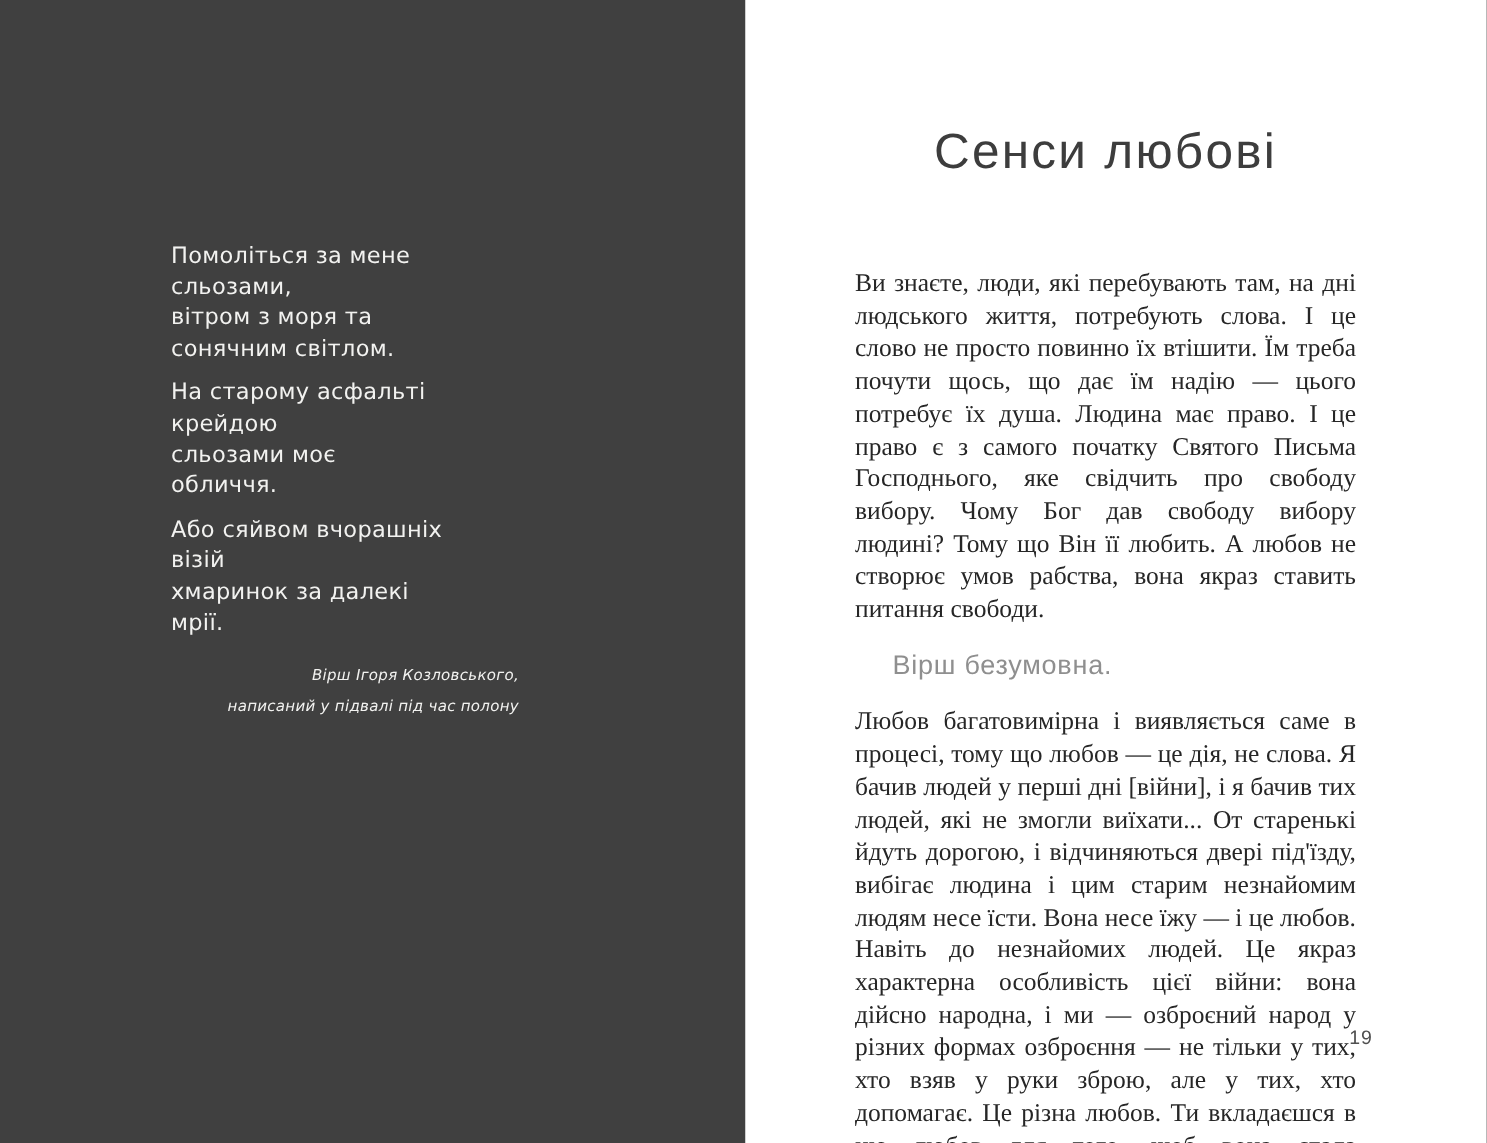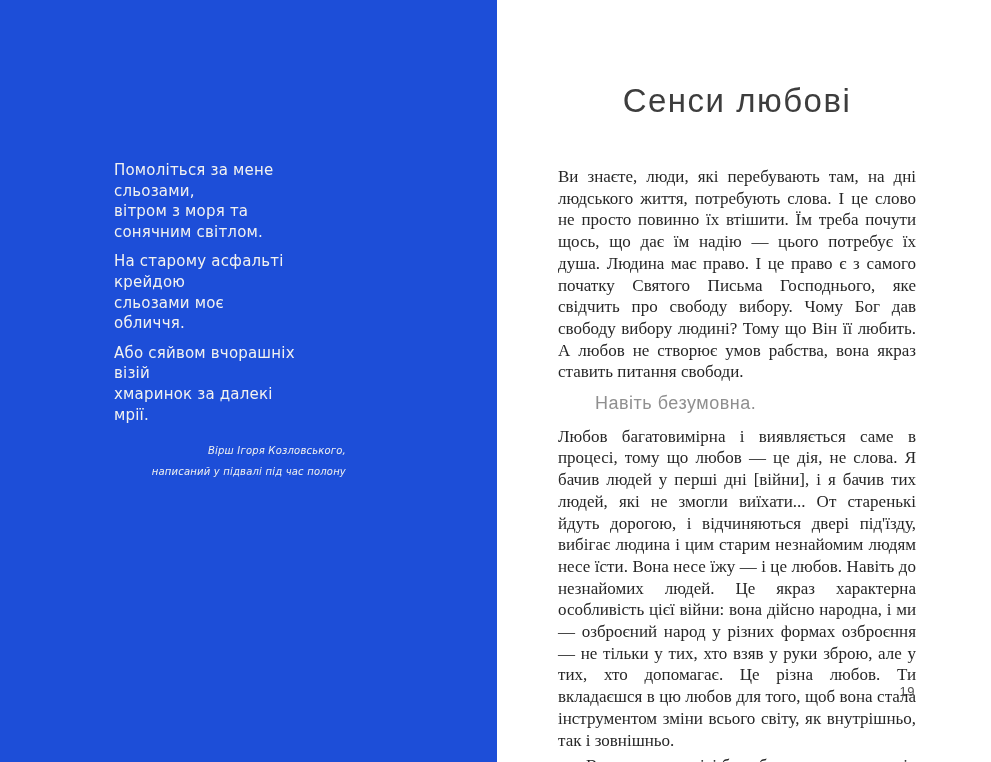--- a/index.html
+++ b/index.html
@@ -13,21 +13,21 @@
     position: relative;
     width: 991px;
     height: 762px;
     display: flex;
   }
   
   .page-left {
     position: relative;
     width: 497px;
     height: 762px;
-    background: #1d4ed8;
+    background: #404040;
     flex: 0 0 auto;
   }
   .poem {
     position: absolute;
     left: 114px;
     top: 160px;
     width: 232px;
   }
   .stanza {
     white-space: pre-line;
@@ -73,21 +73,21 @@
     position: absolute;
     left: 57px;
     top: 162px;
     width: 366px;
     font-family: "Liberation Serif", serif;
     font-size: 17px;
     line-height: 21.7px;
     color: #262626;
     text-align: justify;
   }
-  .para { margin: 4px; }
+  .para { margin: 16px; }
   .subheading {
     font-family: "Liberation Sans", sans-serif;
     font-weight: 400;
     font-size: 18px;
     letter-spacing: 0.5px;
     color: #8f8f8f;
     margin: 10px 0 11px 41px;
     text-align: left;
   }
   .para.indent { text-indent: 28px; }
@@ -123,21 +123,21 @@
       <p class="attribution">Вірш Ігоря Козловського,
 написаний у підвалі під час полону</p>
     </div>
   </div>
 
   <div class="page-right">
     <h1 class="chapter-title">Сенси любові</h1>
 
     <div class="body-text">
       <p class="para">Ви знаєте, люди, які перебувають там, на дні людського життя, потребують слова. І це слово не просто повинно їх втішити. Їм треба почути щось, що дає їм надію — цього потребує їх душа. Людина має право. І це право є з самого початку Святого Письма Господнього, яке свідчить про свободу вибору. Чому Бог дав свободу вибору людині? Тому що Він її любить. А любов не створює умов рабства, вона якраз ставить питання свободи.</p>
-      <h2 class="subheading">Навіть безумовна.</h2>
+      <h2 class="subheading">Вірш безумовна.</h2>
       <p class="para">Любов багатовимірна і виявляється саме в процесі, тому що любов — це дія, не слова. Я бачив людей у перші дні [війни], і я бачив тих людей, які не змогли виїхати... От старенькі йдуть дорогою, і відчиняються двері під'їзду, вибігає людина і цим старим незнайомим людям несе їсти. Вона несе їжу — і це любов. Навіть до незнайомих людей. Це якраз характерна особливість цієї війни: вона дійсно народна, і ми — озброєний народ у різних формах озброєння — не тільки у тих, хто взяв у руки зброю, але у тих, хто допомагає. Це різна любов. Ти вкладаєшся в цю любов для того, щоб вона стала інструментом зміни всього світу, як внутрішньо, так і зовнішньо.</p>
       <p class="para indent">В античному світі було багато таких поглядів на любов, які ми використовуємо у значенні любові. В українській мові хоч є слово «кохання», а в російській — тільки</p>
     </div>
 
     <div class="page-number">19</div>
   </div>
 
 </div>
 
 </body></html>

